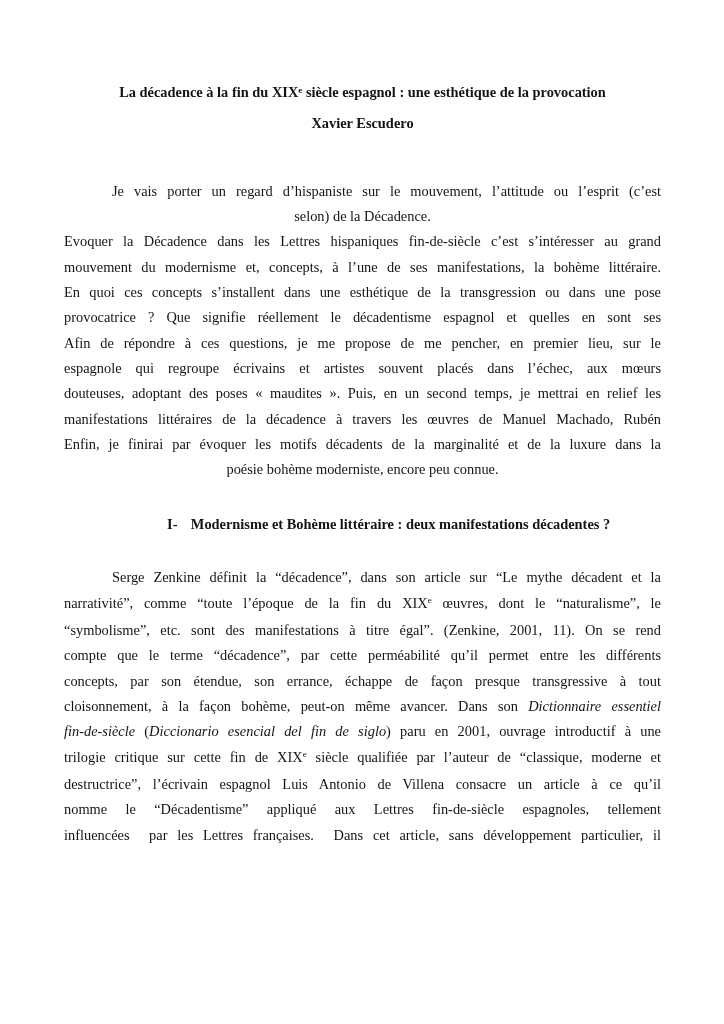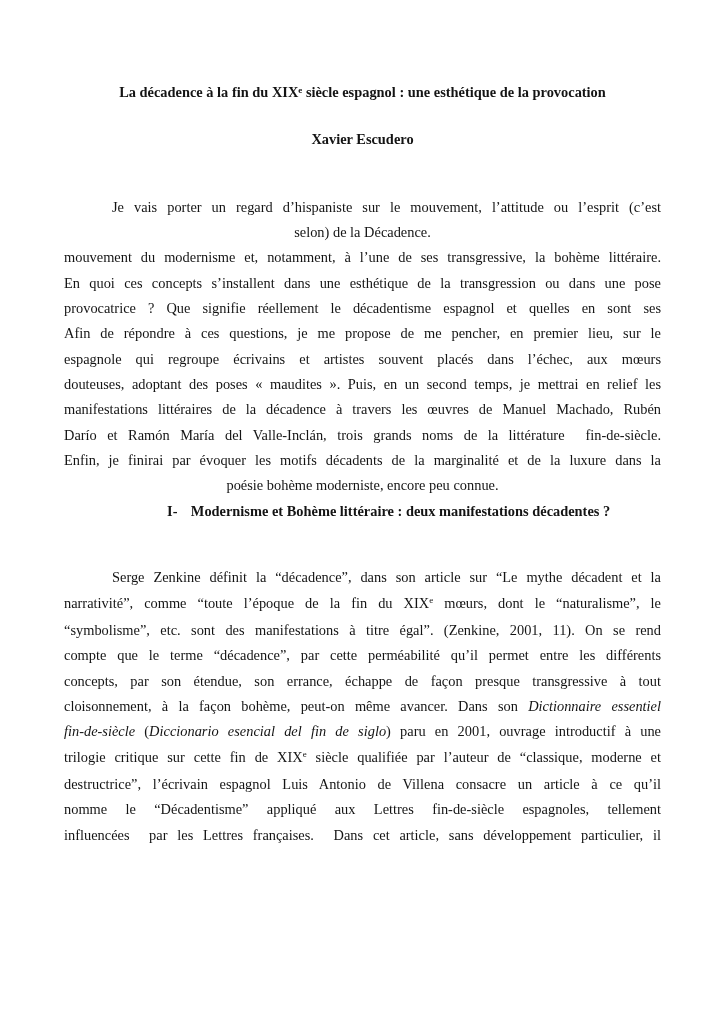--- a/index.html
+++ b/index.html
@@ -41,65 +41,66 @@
     top: -4.5px;
   }
   .it { font-style: italic; }
   .title {
     text-align: center;
     font-weight: bold;
   }
   .author {
     text-align: center;
     font-weight: bold;
-    margin-top: 20px;
+    margin-top: 4px;
   }
   .heading {
     font-weight: bold;
     padding-left: 39px;
+    margin-top: 29px;
   }
   .hnum {
     display: inline-block;
     width: 37px;
   }
   #para1 { margin-top: 42px; }
-  #para2 { margin-top: 41px; }
+  #para2 { margin-top: 28px; }
 </style>
 </head>
 <body>
 
 <div class="page">
   <div class="textcol">
 
     <div class="line title"><span>La décadence à la fin du XIX</span><span class="sup">e</span><span> siècle espagnol : une esthétique de la provocation</span></div>
 
     <div class="line author">Xavier Escudero</div>
 
     <div class="para" id="para1">
         <div class="line just indent"><span>Je vais porter un regard d’hispaniste sur le mouvement, l’attitude ou l’esprit (c’est</span></div>
         <div class="line"><span>selon) de la Décadence.</span></div>
-        <div class="line just"><span>mouvement du modernisme et, notamment, à l’une de ses transgressive, la bohème littéraire.</span></div>
+        <div class="line just"><span>Evoquer la Décadence dans les Lettres hispaniques fin-de-siècle c’est s’intéresser au grand</span></div>
+        <div class="line just"><span>mouvement du modernisme et, concepts, à l’une de ses manifestations, la bohème littéraire.</span></div>
         <div class="line just"><span>En quoi ces concepts s’installent dans une esthétique de la transgression ou dans une pose</span></div>
         <div class="line just"><span>provocatrice ? Que signifie réellement le décadentisme espagnol et quelles en sont ses</span></div>
         <div class="line just"><span>Afin de répondre à ces questions, je me propose de me pencher, en premier lieu, sur le</span></div>
         <div class="line just"><span>espagnole qui regroupe écrivains et artistes souvent placés dans l’échec, aux mœurs</span></div>
         <div class="line just"><span>douteuses, adoptant des poses « maudites ». Puis, en un second temps, je mettrai en relief les</span></div>
         <div class="line just"><span>manifestations littéraires de la décadence à travers les œuvres de Manuel Machado, Rubén</span></div>
-        <div class="line just"><span>Darío et Ramón María del Valle-Inclán, trois grands noms de la littérature&nbsp; fin-de-siècle.</span></div>
         <div class="line just"><span>Enfin, je finirai par évoquer les motifs décadents de la marginalité et de la luxure dans la</span></div>
         <div class="line"><span>poésie bohème moderniste, encore peu connue.</span></div>
       </div>
 
     <div class="line heading">
       <span class="hnum">I-</span><span>Modernisme et Bohème littéraire : deux manifestations décadentes ?</span>
     </div>
 
     <div class="para" id="para2">
         <div class="line just indent"><span>Serge Zenkine définit la “décadence”, dans son article sur “Le mythe décadent et la</span></div>
-        <div class="line just"><span>narrativité”, comme “toute l’époque de la fin du XIX</span><span class="sup">e</span><span> mœurs, dont le “naturalisme”, le</span></div>
+        <div class="line just"><span>narrativité”, comme “toute l’époque de la fin du XIX</span><span class="sup">e</span><span> œuvres, dont le “naturalisme”, le</span></div>
         <div class="line just"><span>“symbolisme”, etc. sont des manifestations à titre égal”. (Zenkine, 2001, 11). On se rend</span></div>
         <div class="line just"><span>compte que le terme “décadence”, par cette perméabilité qu’il permet entre les différents</span></div>
         <div class="line just"><span>concepts, par son étendue, son errance, échappe de façon presque transgressive à tout</span></div>
         <div class="line just"><span>cloisonnement, à la façon bohème, peut-on même avancer. Dans son </span><span class="it">Dictionnaire essentiel</span></div>
         <div class="line just"><span class="it">fin-de-siècle</span><span> (</span><span class="it">Diccionario esencial del fin de siglo</span><span>) paru en 2001, ouvrage introductif à une</span></div>
         <div class="line just"><span>trilogie critique sur cette fin de XIX</span><span class="sup">e</span><span> siècle qualifiée par l’auteur de “classique, moderne et</span></div>
         <div class="line just"><span>destructrice”, l’écrivain espagnol Luis Antonio de Villena consacre un article à ce qu’il</span></div>
         <div class="line just"><span>nomme le “Décadentisme” appliqué aux Lettres fin-de-siècle espagnoles, tellement</span></div>
         <div class="line just"><span>influencées&nbsp; par les Lettres françaises.&nbsp; Dans cet article, sans développement particulier, il</span></div>
       </div>

